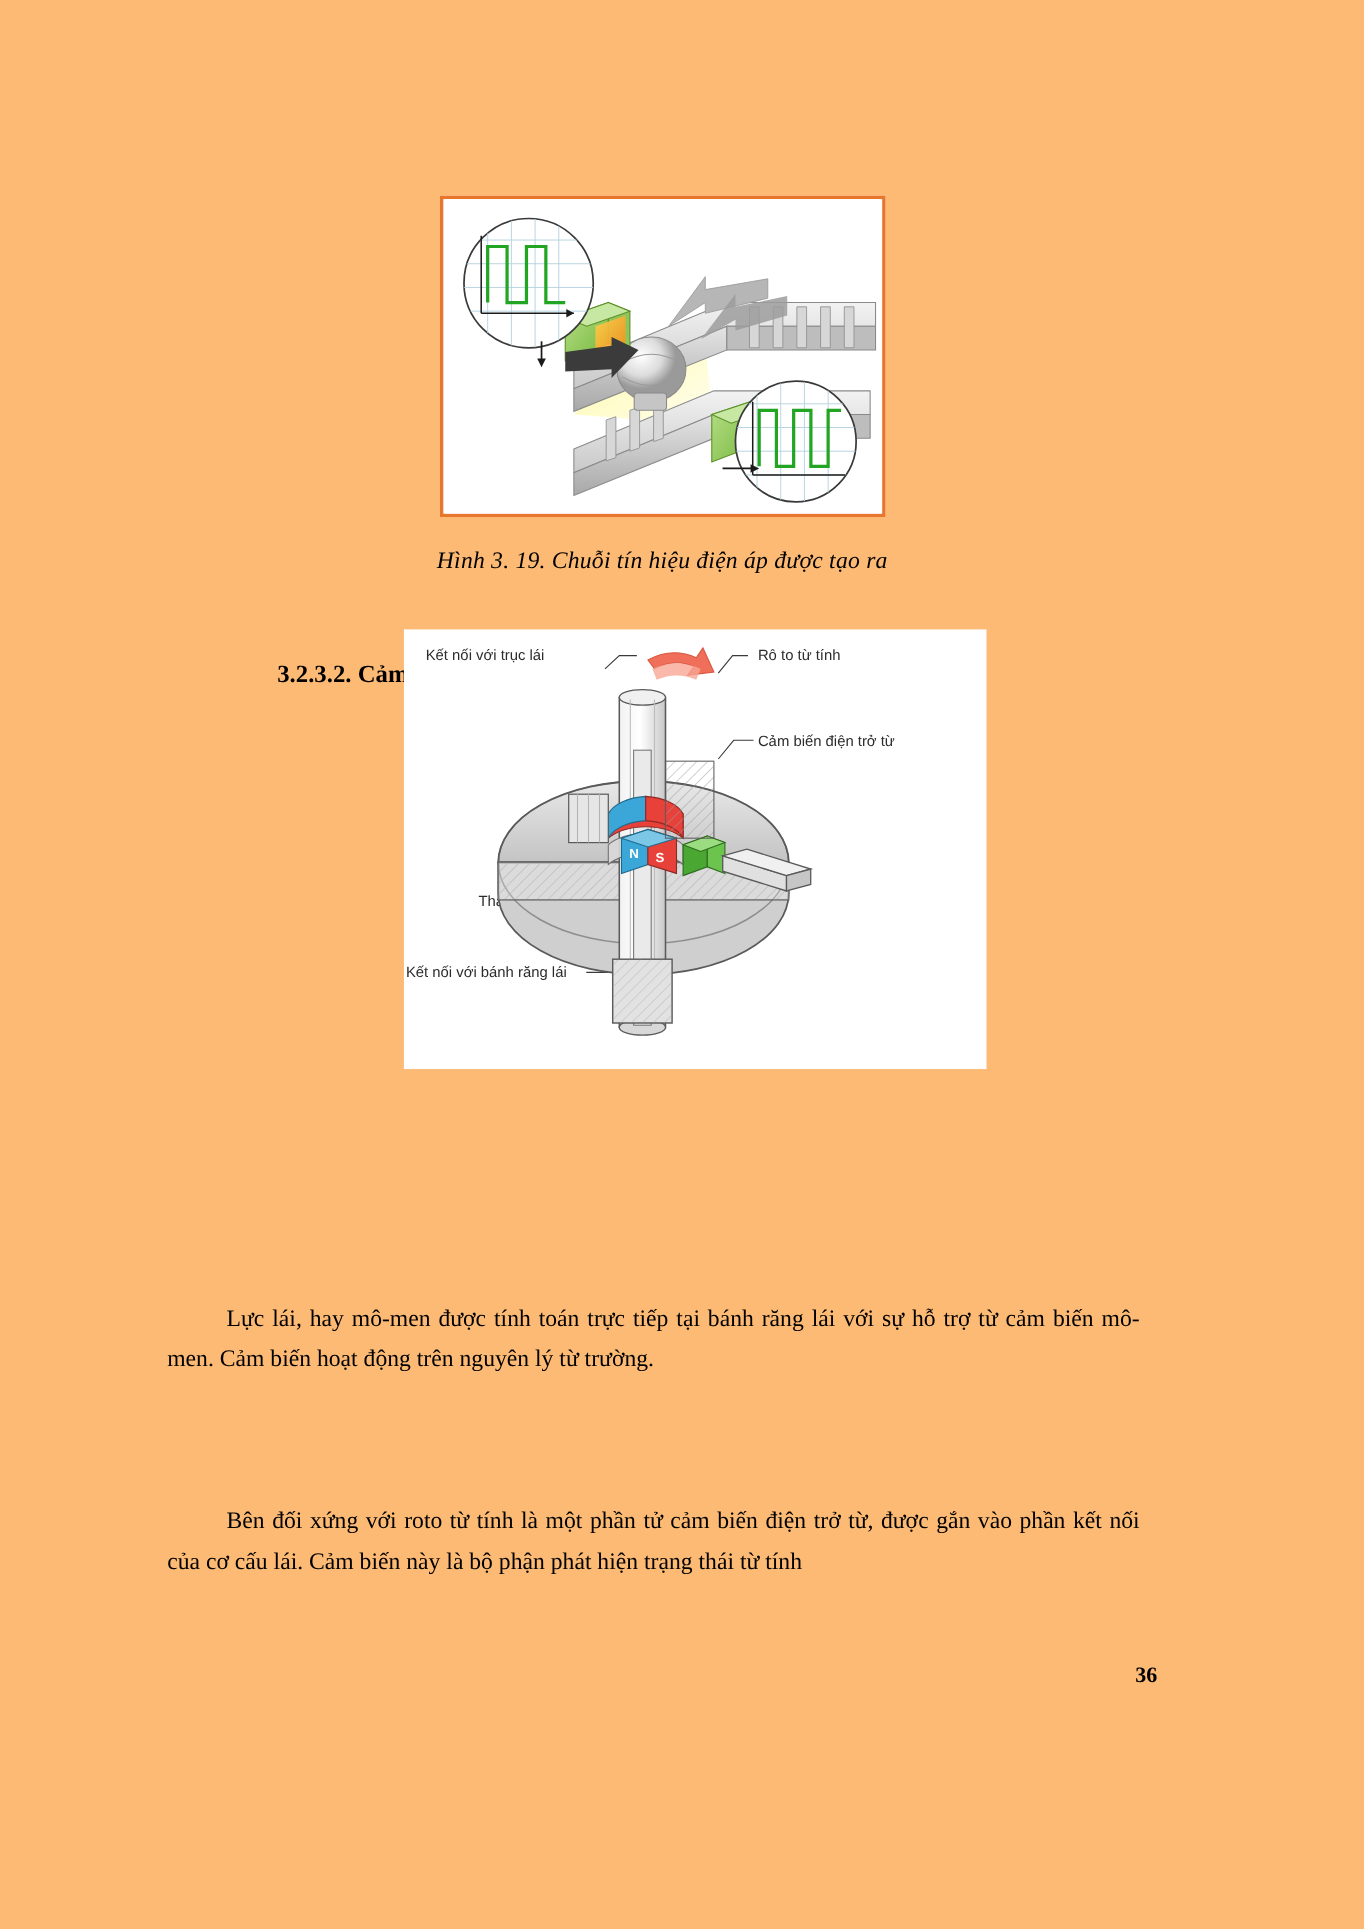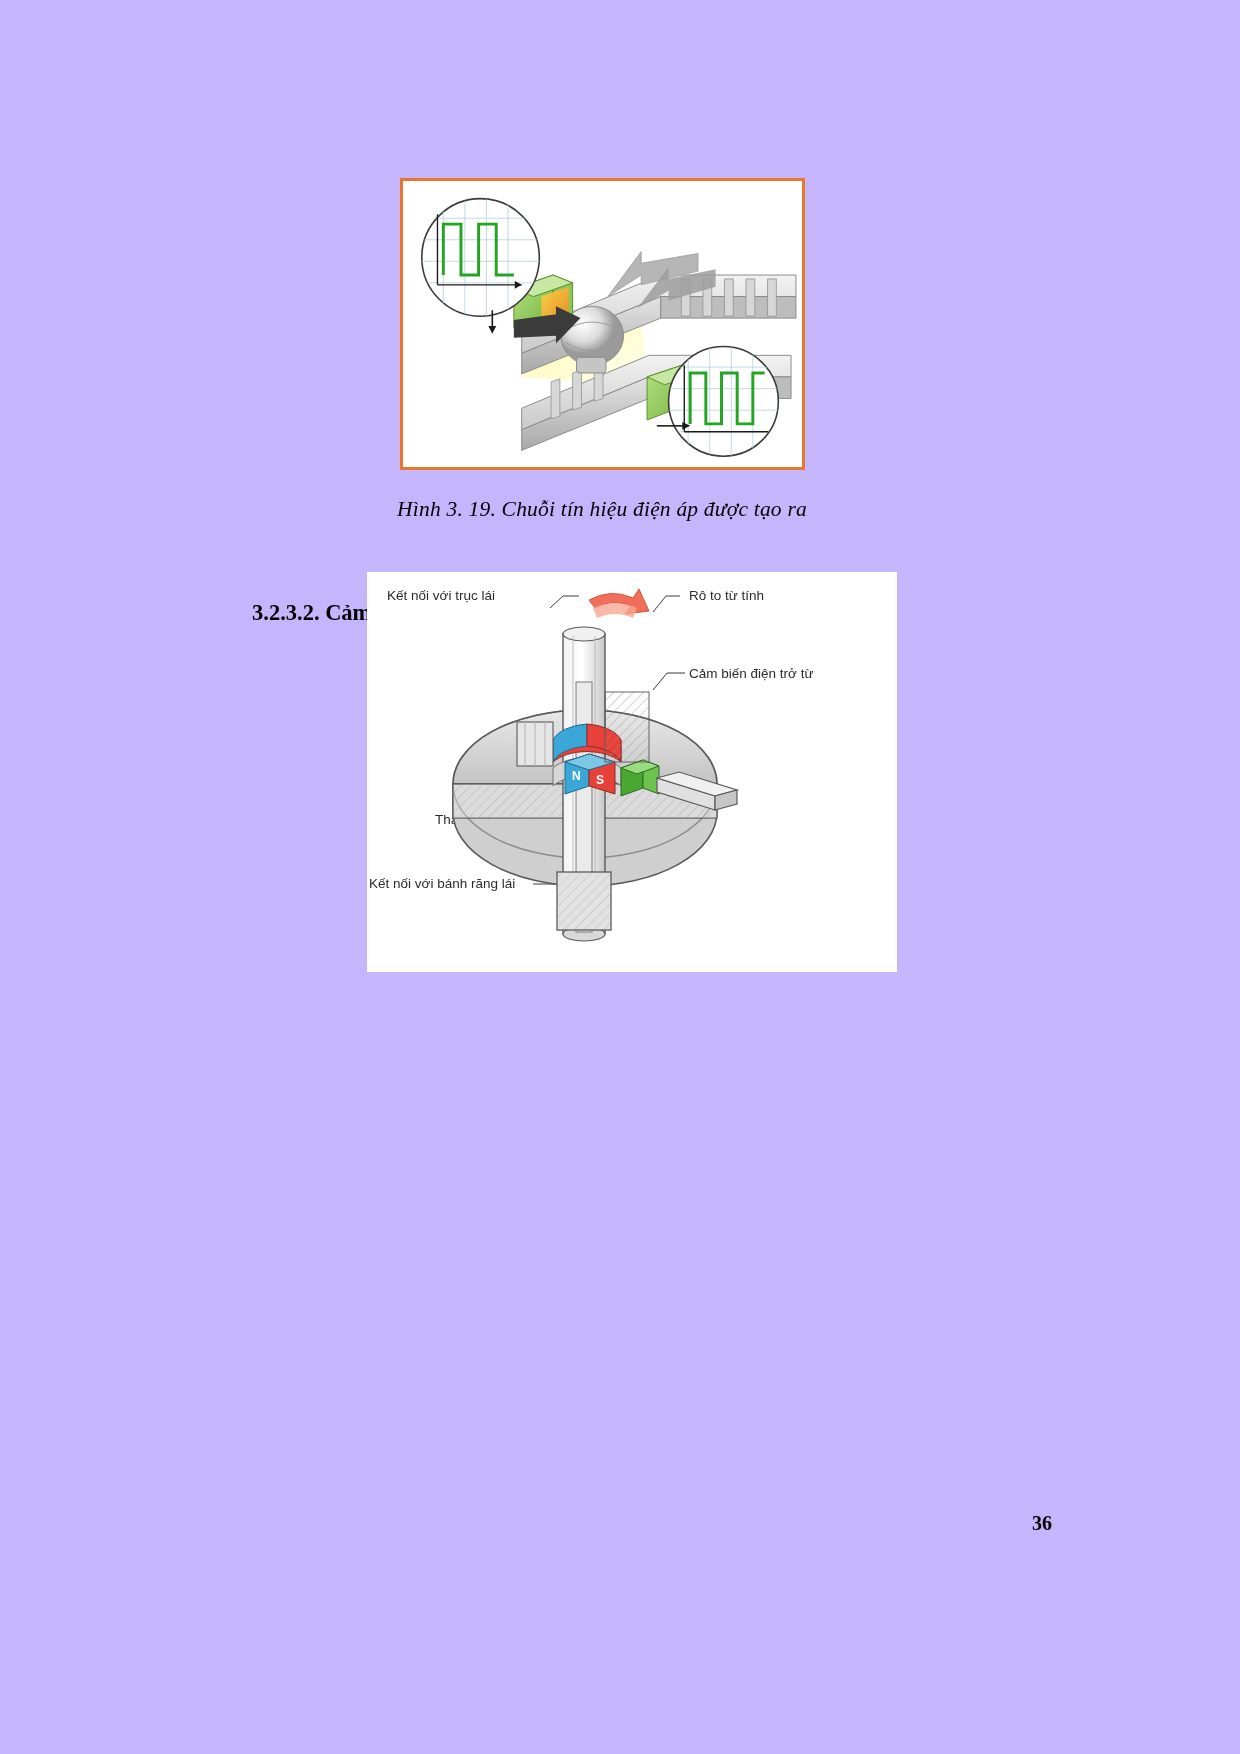--- a/index.html
+++ b/index.html
@@ -4,21 +4,21 @@
 <style>
   html, body {
     margin: 0;
     padding: 0;
     background: #ffffff;
   }
   .page {
     position: relative;
     width: 1240px;
     height: 1754px;
-    background: #c4b5fd;
+    background: #fdba74;
     margin: 0 auto;
     overflow: hidden;
     font-family: "Liberation Serif", serif;
     color: #000000;
   }
   .content {
     position: absolute;
     left: 152px;
     top: 0;
     width: 900px;
@@ -346,16 +346,18 @@
         </g>
 
         <g>
           <rect x="190" y="300" width="54" height="58" fill="#e2e2e2" stroke="#5a5a5a" stroke-width="1.3"></rect>
           <rect x="190" y="300" width="54" height="58" fill="url(#hatch)" opacity="0.55"></rect>
         </g>
       </svg>
     </div>
 
 
+    <div class="para" id="p1">Lực lái, hay mô-men được tính toán trực tiếp tại bánh răng lái với sự hỗ trợ từ cảm biến mô-men. Cảm biến hoạt động trên nguyên lý từ trường.</div>
+    <div class="para" id="p3">Bên đối xứng với roto từ tính là một phần tử cảm biến điện trở từ, được gắn vào phần kết nối của cơ cấu lái. Cảm biến này là bộ phận phát hiện trạng thái từ tính</div>
 
     <div class="pagenum">36</div>
   </div>
 </div>
 
 </body></html>

